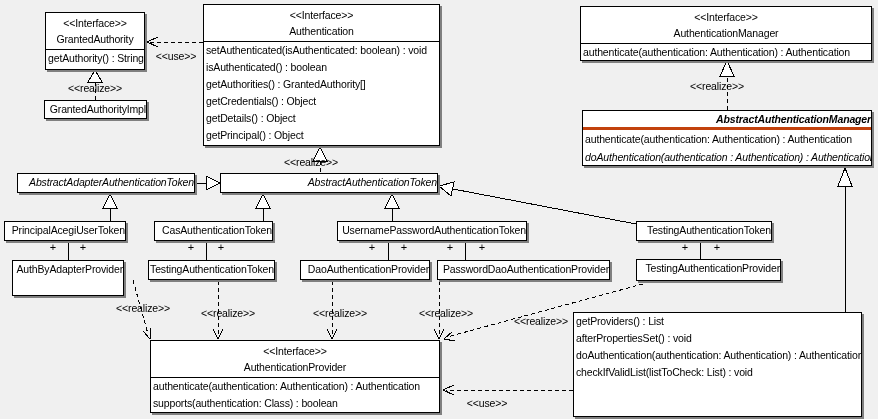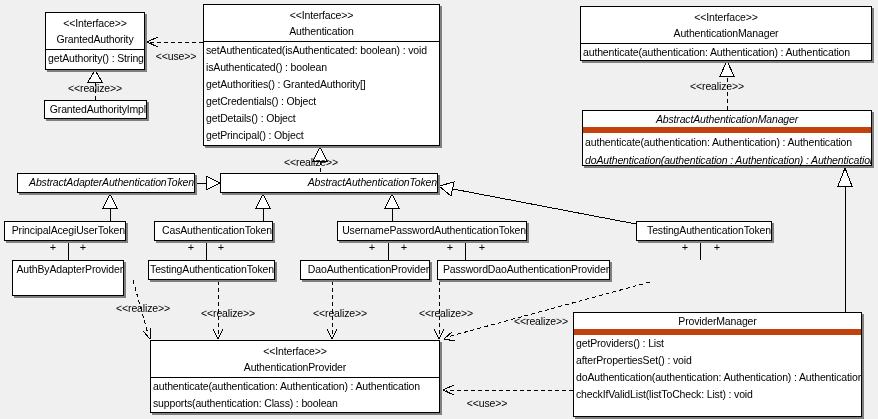--- a/index.html
+++ b/index.html
@@ -9,21 +9,21 @@
   }
   #edges{position:absolute;left:0;top:0;width:878px;height:419px;shape-rendering:crispEdges;}
   .box{
     position:absolute;background:#fff;border:1px solid #000;
     box-shadow:2px 2px 0 #808080;box-sizing:border-box;
     font-size:10.5px;letter-spacing:-0.15px;line-height:normal;
   }
   .hdr{border-bottom:1px solid #000;text-align:center;overflow:hidden;}
   .hdr .st{height:18px;line-height:21px;white-space:nowrap;}
   .hdr .nm{height:18px;line-height:16px;white-space:nowrap;}
-  .hdr1{height:16px;line-height:16px;text-align:center;border-bottom:6px solid #c2410c;white-space:nowrap;overflow:hidden;}
+  .hdr1{height:16px;line-height:16px;text-align:right;border-bottom:3px solid #c2410c;white-space:nowrap;overflow:hidden;font-weight:bold;}
   .solo{display:block;height:100%;line-height:17px;text-align:right;white-space:nowrap;overflow:hidden;}
   .m{height:17px;line-height:17px;padding-left:2px;white-space:nowrap;overflow:hidden;}
   .m16{height:16px;line-height:16px;}
   .m18{height:18px;line-height:18px;}
   .it{font-style:italic;}
   .elbl{
     position:absolute;transform:translate(-50%,-50%);
     font-size:10.5px;letter-spacing:-0.15px;white-space:nowrap;
   }
   .plus{position:absolute;transform:translate(-50%,-50%);font-size:11px;}
@@ -215,31 +215,33 @@
   </div>
   <div class="box" style="left:148px;top:260px;width:127px;height:20px">
     <span class="solo">TestingAuthenticationToken</span>
   </div>
   <div class="box" style="left:300px;top:260px;width:130px;height:20px">
     <span class="solo">DaoAuthenticationProvider</span>
   </div>
   <div class="box" style="left:437px;top:260px;width:173px;height:20px">
     <span class="solo">PasswordDaoAuthenticationProvider</span>
   </div>
+  <div class="box" style="left:636px;top:259px;width:145px;height:22px">
+    <span class="solo">TestingAuthenticationProvider</span>
+  </div>
 
   <div class="box" style="left:150px;top:340px;width:290px;height:73px">
     <div class="hdr">
       <div class="st">&lt;&lt;Interface&gt;&gt;</div>
       <div class="nm">AuthenticationProvider</div>
     </div>
     <div class="m">authenticate(authentication: Authentication) : Authentication</div>
     <div class="m">supports(authentication: Class) : boolean</div>
   </div>
 
   <div class="box" style="left:573px;top:312px;width:289px;height:105px">
-    <div class="hdr1">ProviderManager</div>
     <div class="m">getProviders() : List</div>
     <div class="m">afterPropertiesSet() : void</div>
     <div class="m">doAuthentication(authentication: Authentication) : Authentication</div>
     <div class="m">checkIfValidList(listToCheck: List) : void</div>
   </div>
 
 </div>
 
 </body></html>

